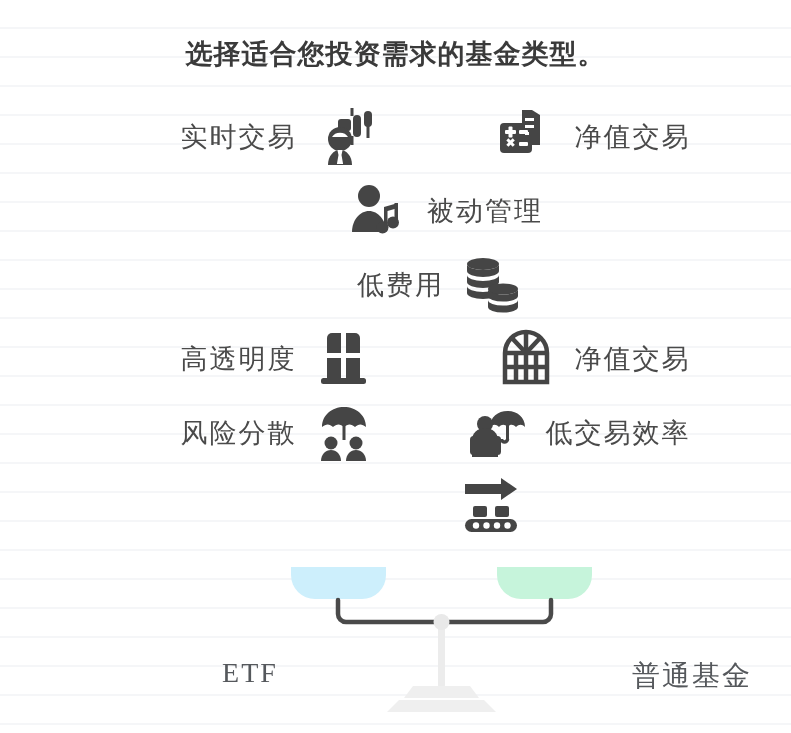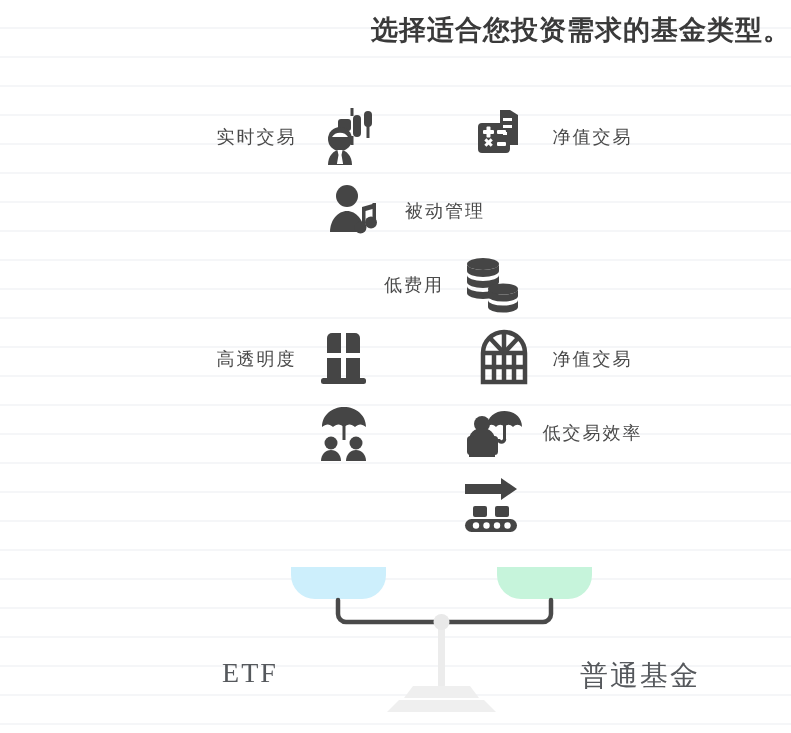--- a/index.html
+++ b/index.html
@@ -19,22 +19,22 @@
         #ffffff 0px,
         #ffffff 27px,
         #f5f6f8 27px,
         #f5f6f8 29px
     );
   }
 
   
   .title {
     position: absolute;
-    top: 12px; left: 0; width: 791px;
-    text-align: right;
+    top: 36px; left: 0; width: 791px;
+    text-align: center;
     font-size: 27px;
     font-weight: bold;
     color: #3a3a3a;
     letter-spacing: 1px;
     font-family: "Liberation Serif", "DejaVu Serif", serif;
   }
 
   
   .rows {
     position: absolute;
@@ -46,23 +46,23 @@
     display: flex;
     align-items: center;
     justify-content: center;
   }
   .side {
     display: flex;
     align-items: center;
     width: 295px;
   }
   .side.left { justify-content: flex-end; padding-right: 21px; }
-  .side.right { justify-content: center; padding-left: 21px; }
+  .side.right { justify-content: flex-end; padding-left: 21px; }
   .lbl {
-    font-size: 18px;
+    font-size: 27px;
     color: #4a4a4a;
     letter-spacing: 2px;
     white-space: nowrap;
     font-family: "Liberation Serif", "DejaVu Serif", serif;
   }
   .side.left .lbl { margin-right: 18px; }
   .side.right .lbl { margin-left: 18px; }
   .ico {
     width: 60px; height: 62px;
     flex: 0 0 60px;
@@ -80,21 +80,21 @@
 
   .foot {
     position: absolute;
     top: 657px;
     font-size: 28px;
     color: #55585c;
     letter-spacing: 2px;
     font-family: "Liberation Serif", "DejaVu Serif", serif;
   }
   .foot.left  { left: 150px; width: 200px; text-align: center; }
-  .foot.right { left: 540px; width: 200px; text-align: center; }
+  .foot.right { left: 552px; width: 200px; text-align: right; }
 </style>
 </head>
 <body>
 
 <div id="page">
 
   <div class="title">选择适合您投资需求的基金类型。</div>
 
   <div class="rows">
 
@@ -209,20 +209,21 @@
               <line x1="38" y1="24" x2="38" y2="53"></line>
             </g>
           </svg>
         </span>
         <span class="lbl">净值交易</span>
       </div>
     </div>
 
     <div class="row">
       <div class="side left">
+        <span class="lbl">风险分散</span>
         <span class="ico">
           <svg width="58" height="60" viewBox="0 0 58 60">
             <g fill="#454545">
               <rect x="26.5" y="5" width="3" height="32"></rect>
               <path d="M6 24c0-12 10-20 22-20s22 8 22 20c-4-3.5-7.5-3.5-11 0-3.6-3.5-7.3-3.5-11 0-3.7-3.5-7.4-3.5-11 0-3.5-3.5-7-3.5-11 0z"></path>
               <circle cx="15" cy="40" r="6.5"></circle>
               <path d="M5 58c0-6.5 4.5-11 10-11s10 4.5 10 11z"></path>
               <circle cx="40" cy="40" r="6.5"></circle>
               <path d="M30 58c0-6.5 4.5-11 10-11s10 4.5 10 11z"></path>
             </g>

